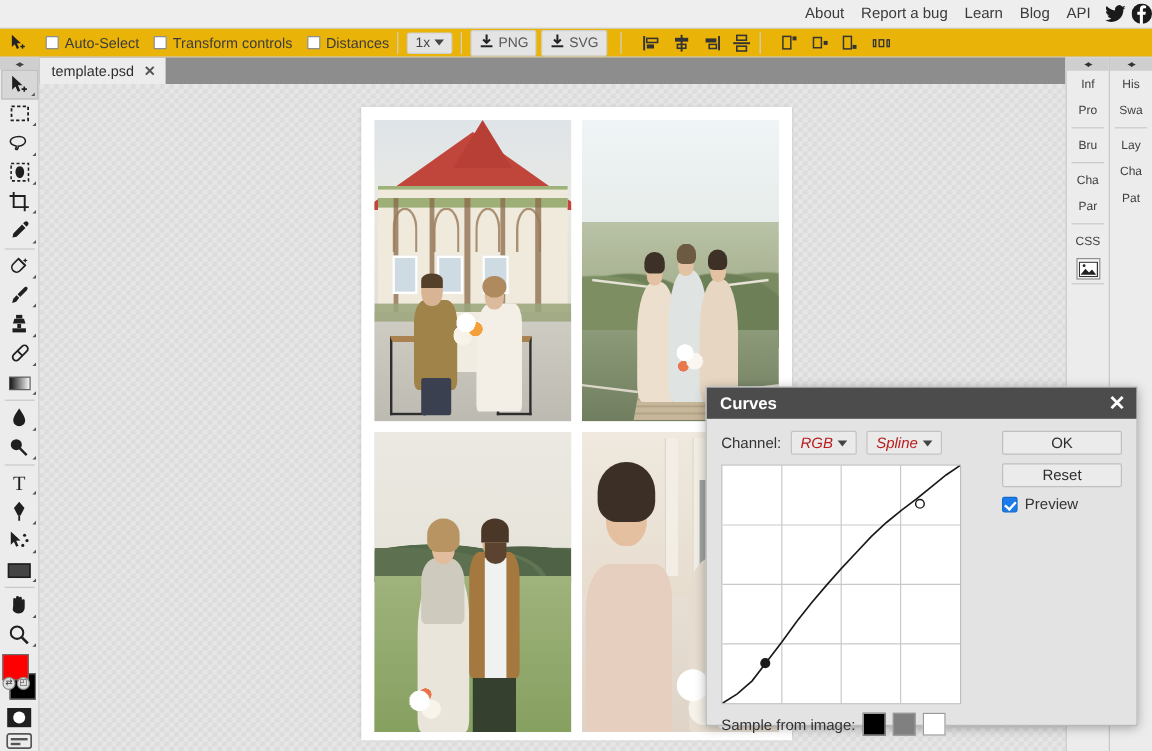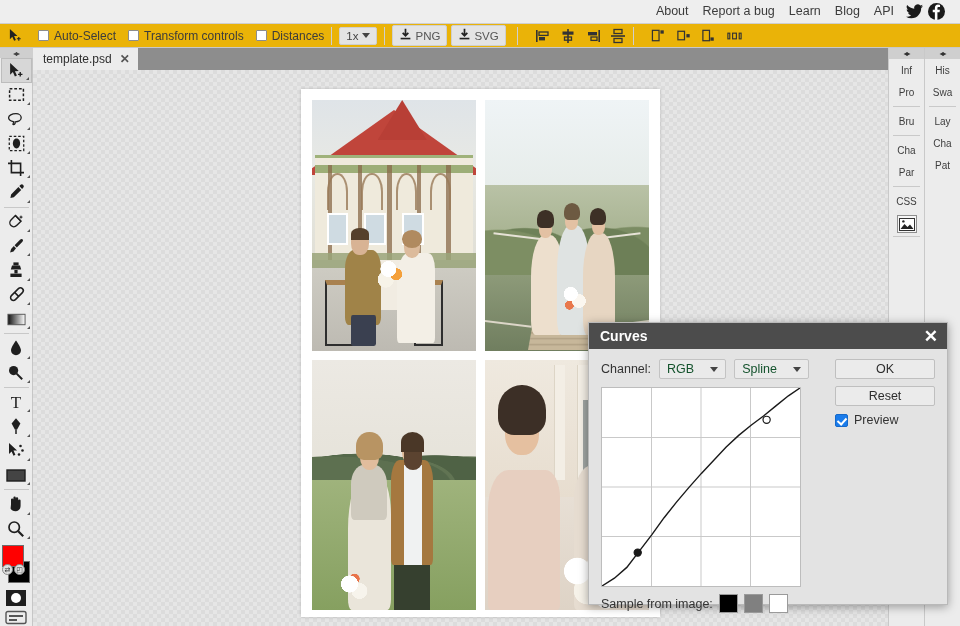--- a/index.html
+++ b/index.html
@@ -25,21 +25,21 @@
     padding: 3px 9px; font-size: 12.5px; color: #3b3b3b;
     white-space: nowrap; cursor: default; line-height: 15px;
   }
   .menu-account {
     background: #cc0000; color: #fff; font-weight: bold;
     padding: 3px 9px; border-radius: 2px; margin-left: 4px;
     font-size: 12.5px;
   }
   .menu-search { margin-left: 10px; display: flex; align-items: center; }
   .menu-right {
-    margin-left: auto; display: flex; align-items: center; padding-right: 15px;
+    margin-left: auto; display: flex; align-items: center; padding-right: 0;
   }
   .menu-right .menu-item { padding: 3px 7px; }
   .social { margin-left: 5px; display:flex; align-items:center; }
 
   
   .optionsbar {
     position: absolute; left: 0; top: 24px; width: 960px; height: 24px;
     background: #eab308;
     border-bottom: 1px solid #c8c8c8;
     display: flex; align-items: center; padding-left: 4px;
@@ -363,23 +363,23 @@
   .dlg-title {
     height: 26px; background: #4c4c4c; color: #fff;
     display: flex; align-items: center; justify-content: space-between;
     padding: 0 9px 0 11px; font-size: 14px; font-weight: bold;
   }
   .dlg-close { font-size: 17px; line-height: 17px; font-weight: bold; cursor: pointer; }
   .dlg-body { position: relative; padding: 10px 12px 8px; }
   .dlg-row { display: flex; align-items: center; gap: 8px; }
   .dlg-label { font-size: 12.5px; color: #333; }
   .dlg-select {
-    display: flex; align-items: center; gap: 16px;
+    display: flex; align-items: center; gap: 4px;
     background: #eaeaea; border: 1px solid #c3c3c3; border-radius: 2px;
-    padding: 2px 7px; font-size: 12.5px; color: #14532d;
+    padding: 2px 7px; font-size: 12.5px; color: #b91c1c; font-style: italic;
   }
   .curve-wrap {
     margin-top: 8px; width: 200px; height: 200px;
     background: #fff; border: 1px solid #bdbdbd;
   }
   .sample-row { display: flex; align-items: center; gap: 6px; margin-top: 7px; }
   .sw { width: 19px; height: 19px; border: 1px solid #9a9a9a; }
   .dlg-right { position: absolute; right: 12px; top: 10px; width: 100px; }
   .dlg-btn {
     width: 100%; height: 20px; background: #ebebeb; border: 1px solid #bfbfbf;

